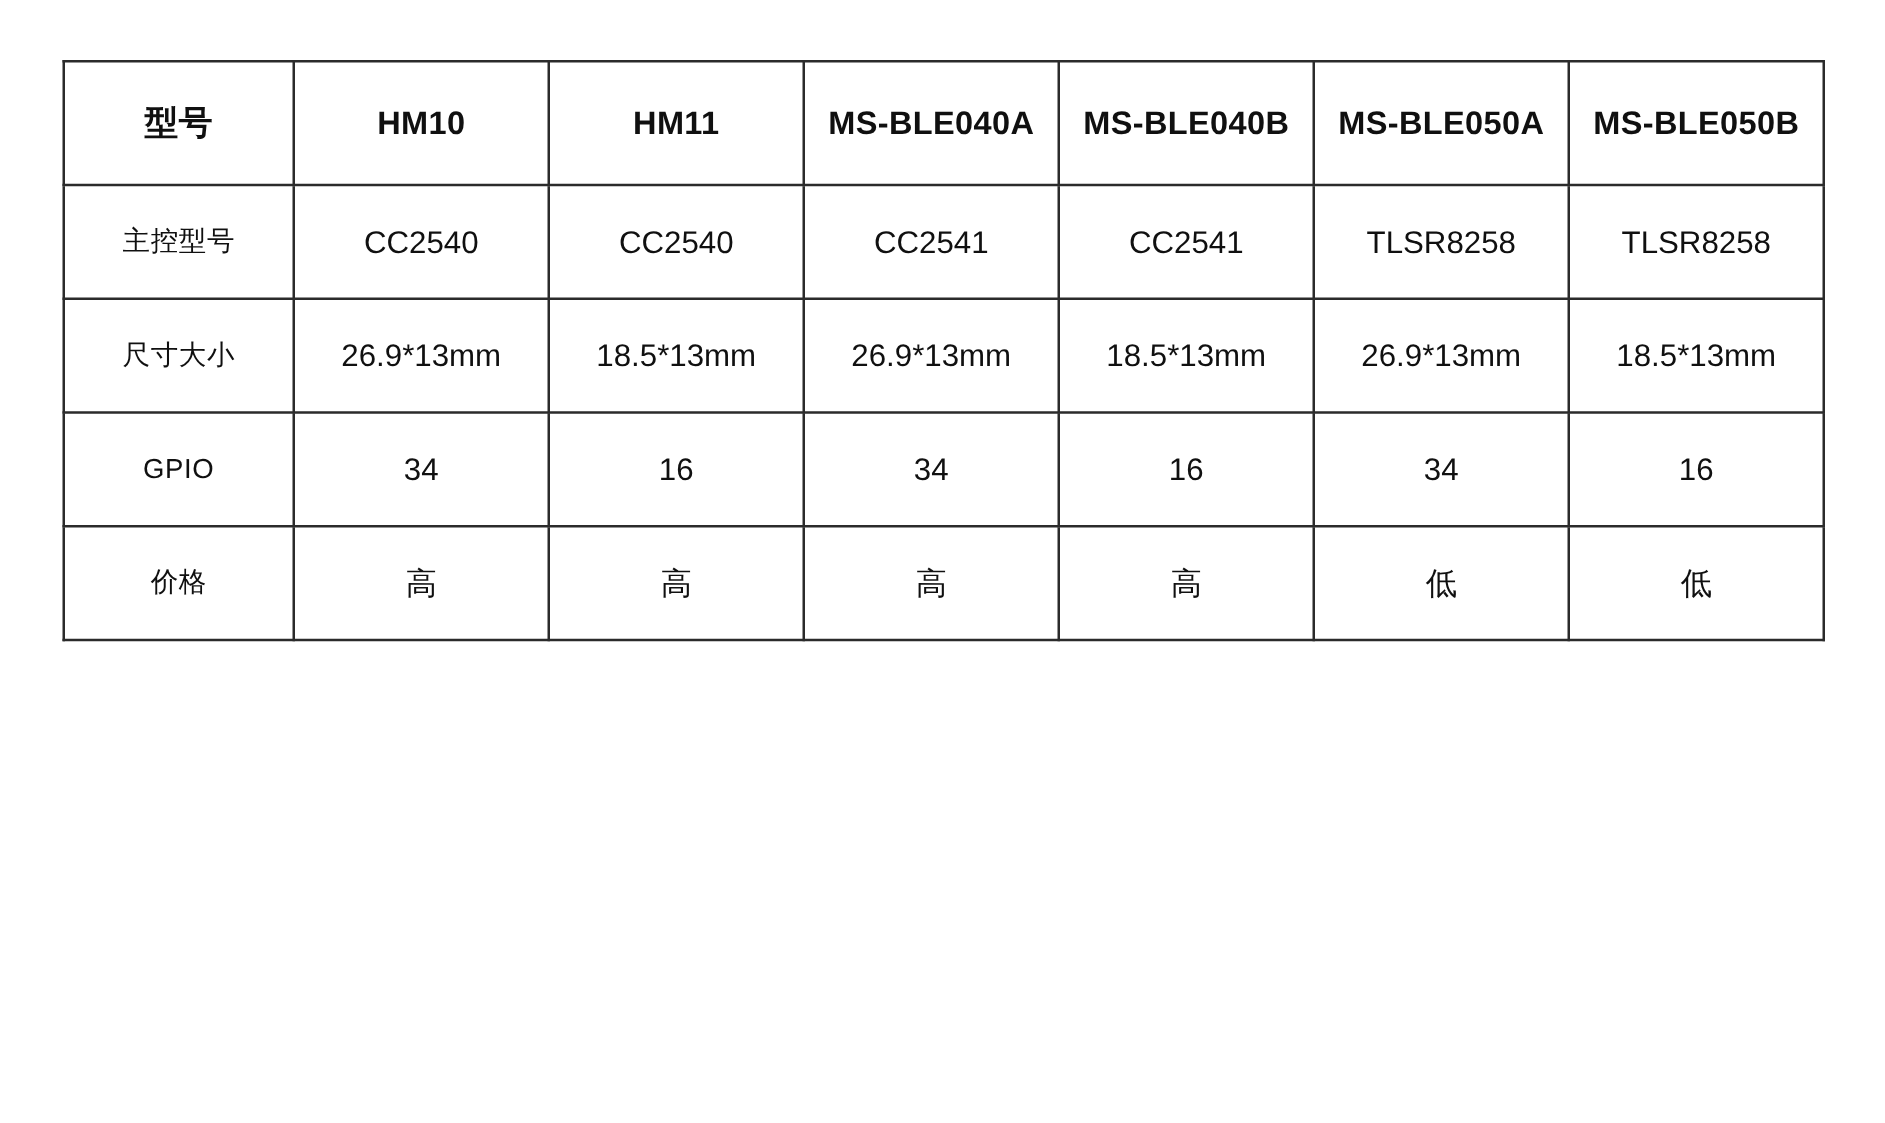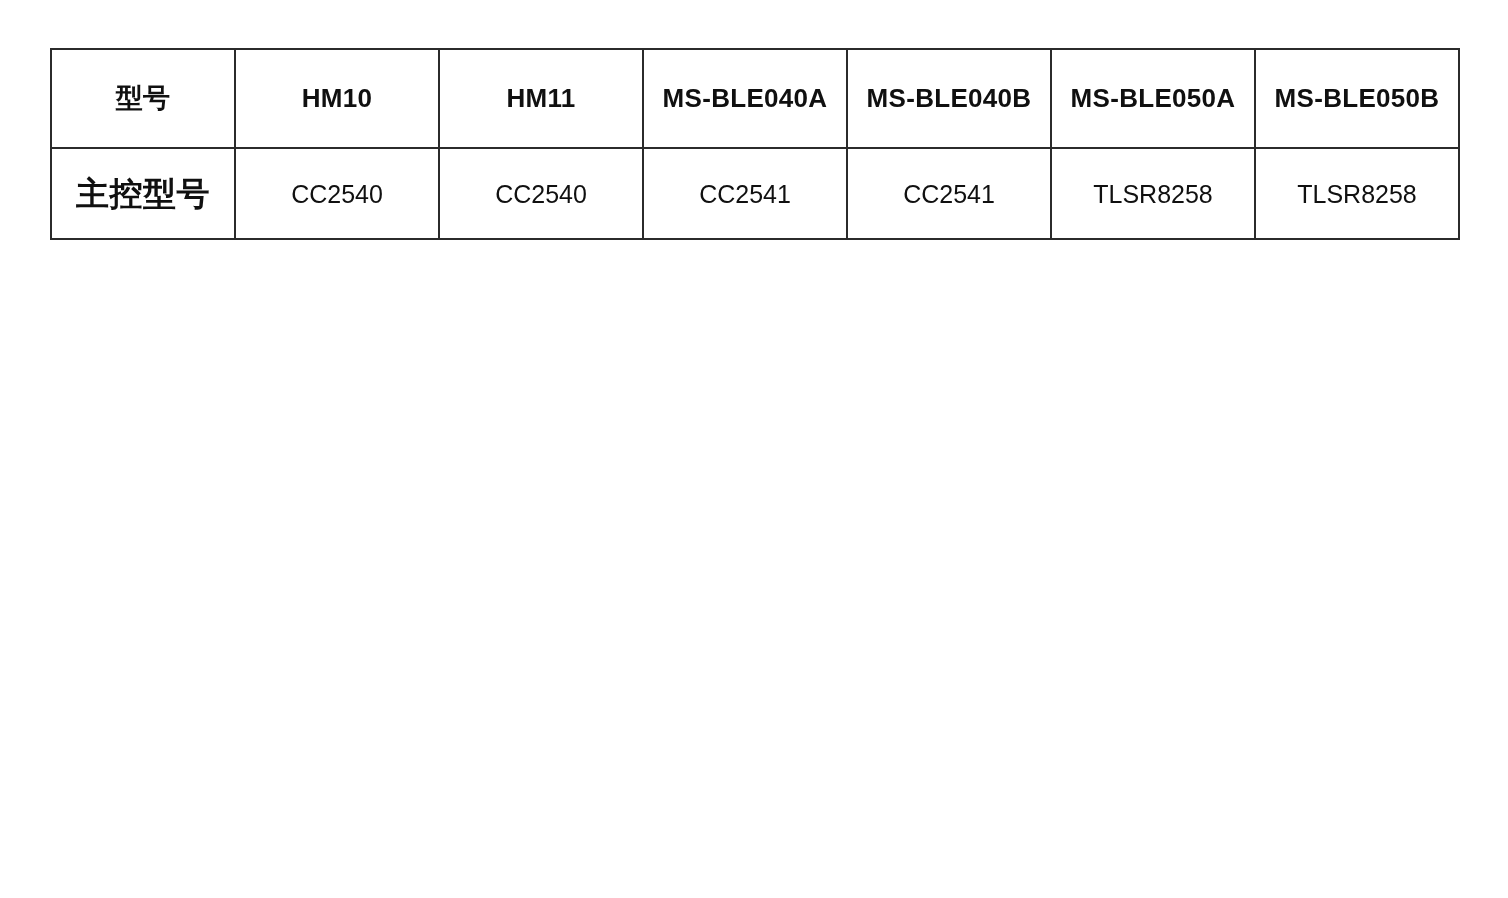--- a/index.html
+++ b/index.html
@@ -44,22 +44,22 @@
   table.spec-table tr.header-row td {
     height: 93px;
     font-weight: bold;
     font-size: 26px;
     letter-spacing: 0.3px;
   }
   table.spec-table tr.header-row td.row-label {
     font-size: 27px;
   }
   table.spec-table td.row-label {
-    font-weight: bold;
-    font-size: 33px;
+    font-weight: normal;
+    font-size: 22px;
     letter-spacing: 0.5px;
   }
   table.spec-table tr.header-row td.data-head {
     font-family: "Liberation Sans", "DejaVu Sans", sans-serif;
   }
   .cell-cn { font-size: 25px; }
 </style>
 </head>
 <body>
 
@@ -91,18 +91,45 @@
         <td>CC2540</td>
         <td>CC2541</td>
         <td>CC2541</td>
         <td>TLSR8258</td>
         <td>TLSR8258</td>
       </tr>
 
 
 
 
+      <tr>
+        <td class="row-label">尺寸大小</td>
+        <td>26.9*13mm</td>
+        <td>18.5*13mm</td>
+        <td>26.9*13mm</td>
+        <td>18.5*13mm</td>
+        <td>26.9*13mm</td>
+        <td>18.5*13mm</td>
+      </tr>
 
 
+      <tr>
+        <td class="row-label">GPIO</td>
+        <td>34</td>
+        <td>16</td>
+        <td>34</td>
+        <td>16</td>
+        <td>34</td>
+        <td>16</td>
+      </tr>
 
+      <tr>
+        <td class="row-label">价格</td>
+        <td class="cell-cn">高</td>
+        <td class="cell-cn">高</td>
+        <td class="cell-cn">高</td>
+        <td class="cell-cn">高</td>
+        <td class="cell-cn">低</td>
+        <td class="cell-cn">低</td>
+      </tr>
     </tbody>
   </table>
 </div>
 
 </body></html>

